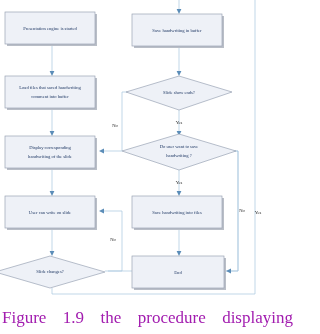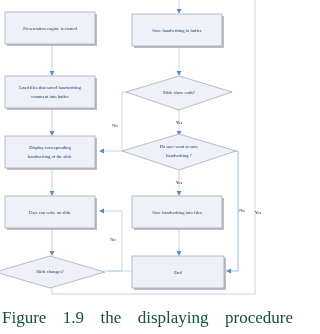--- a/index.html
+++ b/index.html
@@ -69,21 +69,21 @@
     top: 302px;
     width: 295px;
     height: 32px;
     display: flex;
     align-items: center;
   }
   .caption-text {
     width: 100%;
     font-family: "Liberation Serif", serif;
     font-size: 17px;
-    color: #14532d;
+    color: #a21caf;
     text-align: justify;
     text-align-last: justify;
     line-height: 1.05;
     white-space: nowrap;
     display: flex;
     justify-content: space-between;
     padding: 0 2px;
     box-sizing: border-box;
   }
   .caption-word {
@@ -207,18 +207,18 @@
       </g>
 
     </svg>
   </div>
 
   <div id="caption">
     <div class="caption-text">
       <span class="caption-word">Figure</span>
       <span class="caption-word">1.9</span>
       <span class="caption-word">the</span>
+      <span class="caption-word">procedure</span>
       <span class="caption-word">displaying</span>
-      <span class="caption-word">procedure</span>
     </div>
   </div>
 
 </div>
 
 </body></html>

